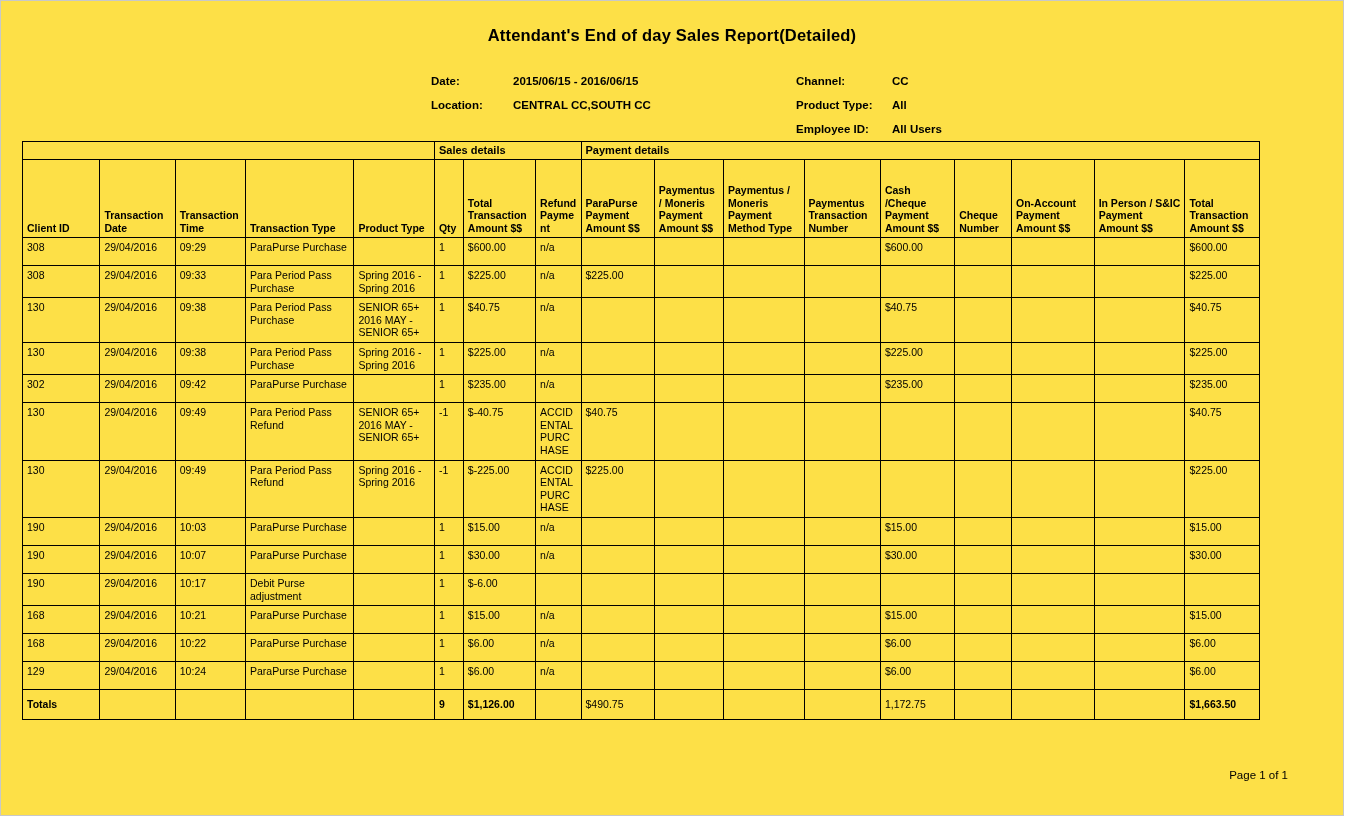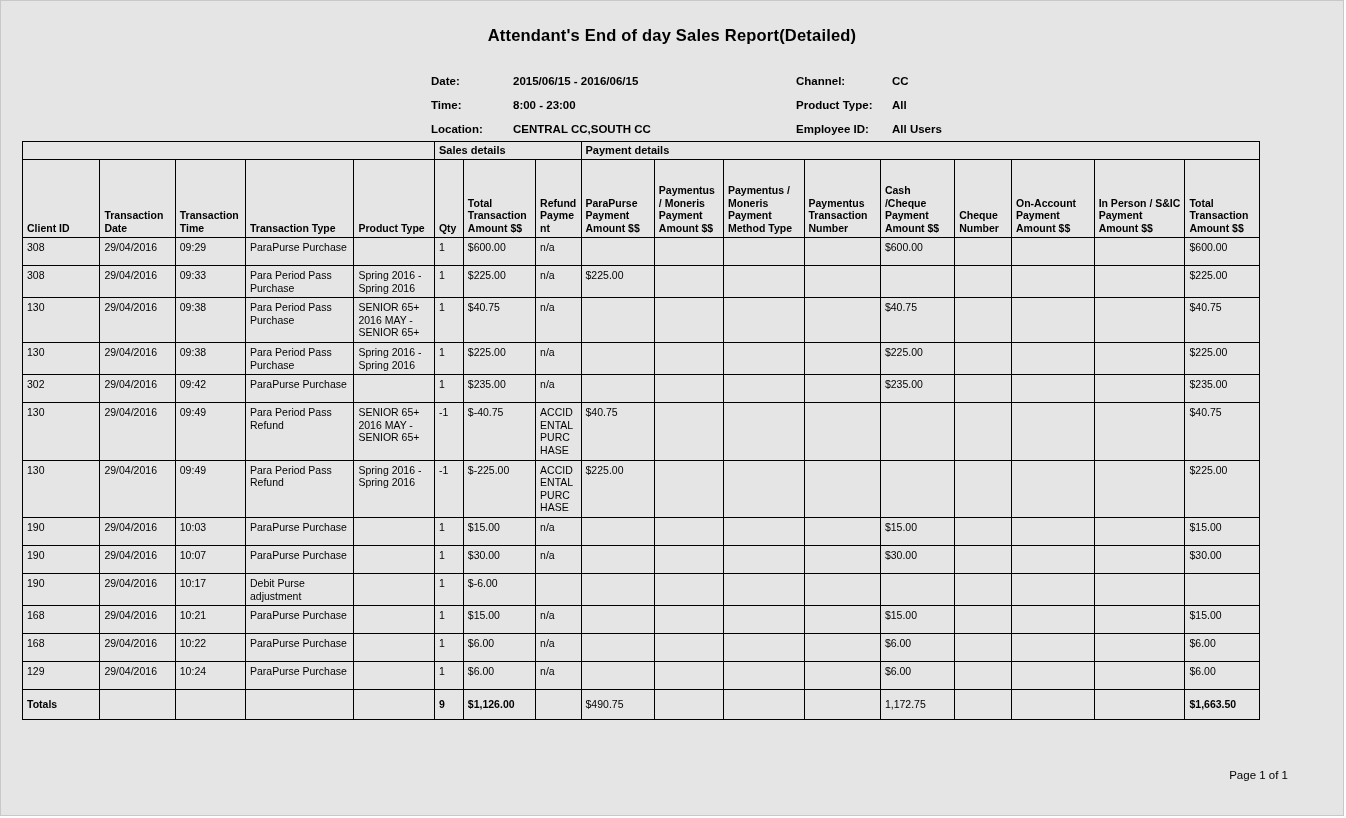--- a/index.html
+++ b/index.html
@@ -14,21 +14,21 @@
     color: #000000;
     overflow: hidden;
     position: relative;
   }
   .page {
     position: absolute;
     left: 0; top: 0;
     width: 1344px;
     height: 816px;
     border: 1px solid #c8c8c8;
-    background: #e5e5e5;
+    background: #fde047;
     box-sizing: border-box;
   }
 
   
   .report-title {
     text-align: center;
     font-size: 16.5px;
     font-weight: bold;
     letter-spacing: 0.2px;
     margin-top: 25px;
@@ -144,23 +144,20 @@
 <body>
 
 <div class="page">
 
   <div class="report-title">Attendant's End of day Sales  Report(Detailed)</div>
 
   <div class="meta">
     <div class="meta-col-left">
       <div class="meta-row">
         <span class="meta-label">Date:</span><span class="meta-value">2015/06/15 - 2016/06/15</span>
-      </div>
-      <div class="meta-row">
-        <span class="meta-label">Time:</span><span class="meta-value">8:00 - 23:00</span>
       </div>
       <div class="meta-row">
         <span class="meta-label">Location:</span><span class="meta-value">CENTRAL CC,SOUTH CC</span>
       </div>
     </div>
     <div class="meta-col-right">
       <div class="meta-row">
         <span class="meta-label">Channel:</span><span class="meta-value">CC</span>
       </div>
       <div class="meta-row">

